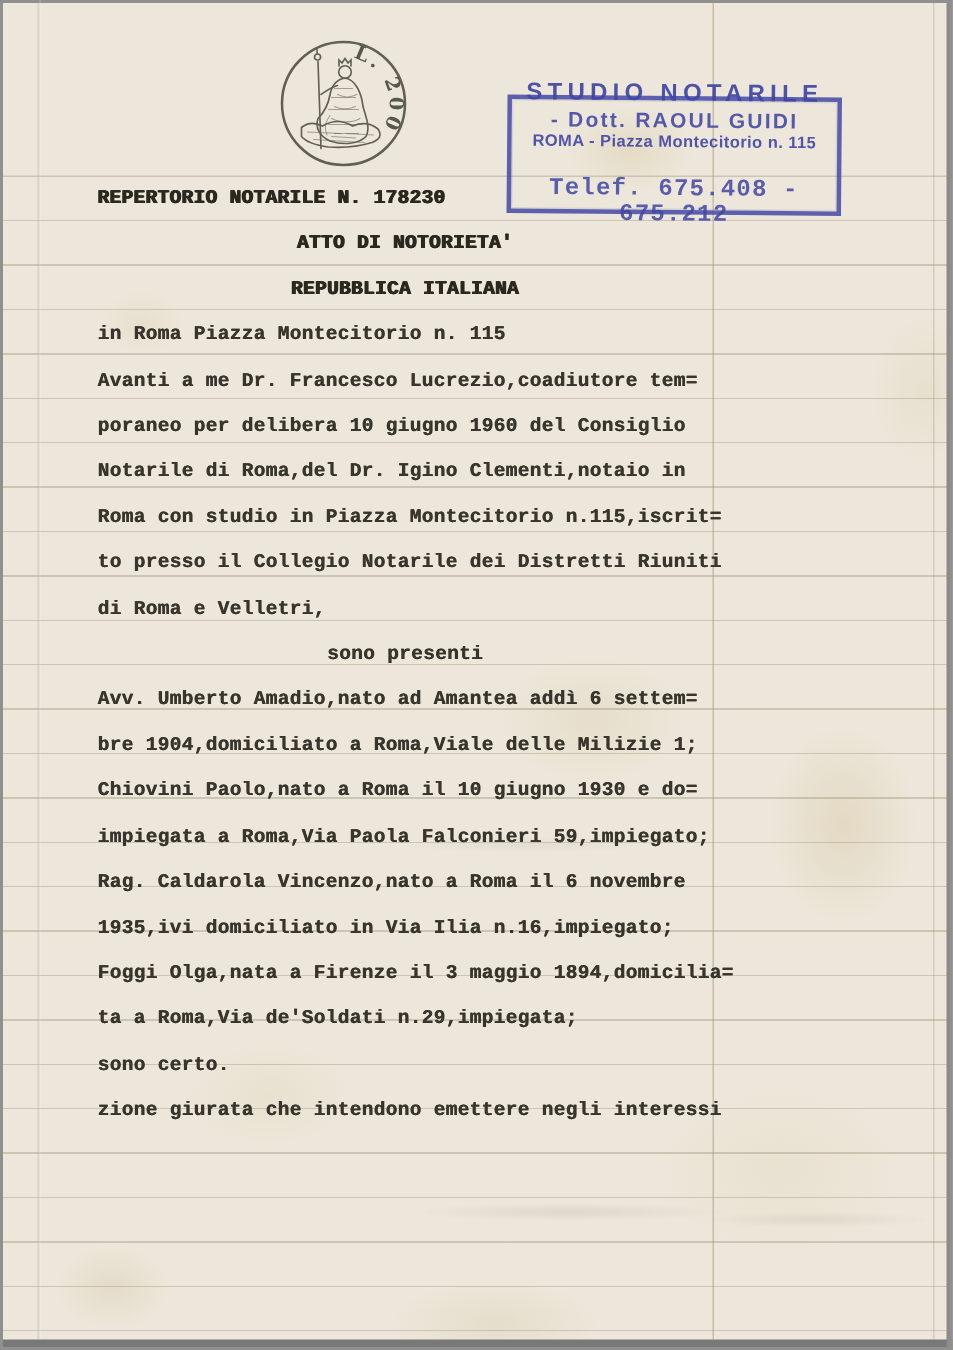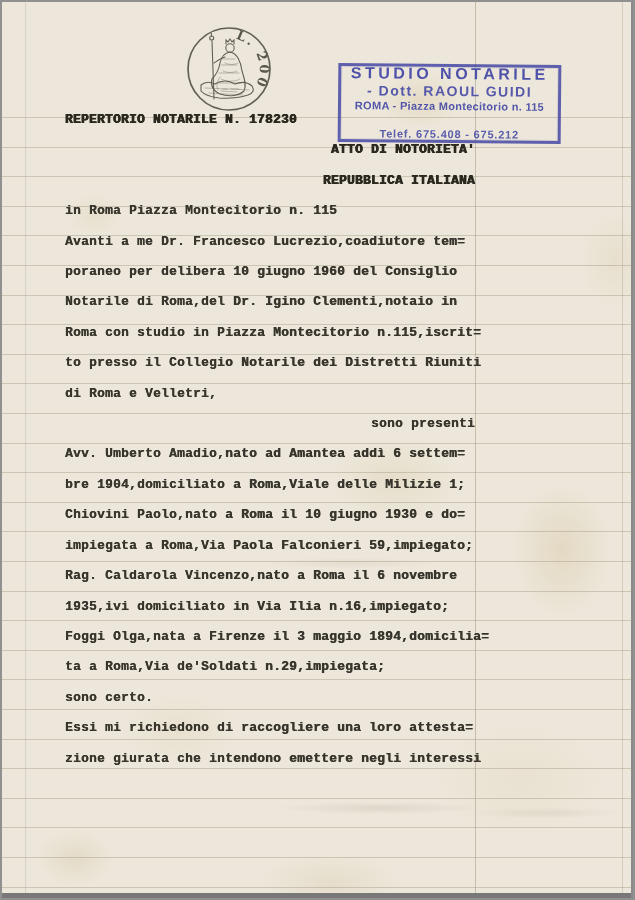--- a/index.html
+++ b/index.html
@@ -41,28 +41,28 @@
     letter-spacing:2.5px; fill:#4c4b40; }
 
   .stamp { position:absolute; left:338px; top:64px; width:217px; height:73px;
     border:3px solid rgba(63,66,162,0.82); transform:rotate(0.5deg);
     display:flex; flex-direction:column; justify-content:center; align-items:center;
     color:#4145a5; text-align:center; line-height:1.06;
     box-shadow: inset 0 0 0 1px rgba(63,66,162,0.12); }
   .stamp-l1 { font-size:16px; font-weight:bold; letter-spacing:3.5px; opacity:0.92; }
   .stamp-l2 { font-size:14px; font-weight:bold; letter-spacing:1.5px; opacity:0.88; margin-top:1px; }
   .stamp-l3 { font-size:11px; font-weight:bold; letter-spacing:0.3px; opacity:0.9; margin-top:2px; }
-  .stamp-l4 { font-size:11px; font-weight:bold; letter-spacing:0.8px; opacity:0.85; margin-top:17px; }
+  .stamp-l4 { font-size:16px; font-weight:bold; letter-spacing:0.8px; opacity:0.85; margin-top:17px;font-family:Liberation Mono, monospace; }
 
-  .doc { position:absolute; left:65px; top:105px; width:410px;
+  .doc { position:absolute; left:65px; top:117px; width:410px;
     font-family:"Liberation Mono","DejaVu Sans Mono", monospace;
     font-size:13px; font-weight:700; color:#38352d; letter-spacing:0.2px; }
   .tl { height:30.42px; line-height:30.42px; white-space:pre;
     text-shadow:0.35px 0 currentColor; }
-  .tl.c { text-align:right; }
+  .tl.c { text-align:center; }
   .tl.strong { color:#2a281f; text-shadow:0.5px 0 currentColor, -0.3px 0 currentColor; }
 </style>
 </head>
 <body>
 
 <div class="paper">
   <div class="rules"></div>
   <div class="vline v1"></div>
   <div class="vline v2"></div>
   <div class="crease"></div>
@@ -112,16 +112,15 @@
     <div class="tl c">sono presenti</div>
     <div class="tl">Avv. Umberto Amadio,nato ad Amantea addì 6 settem=</div>
     <div class="tl">bre 1904,domiciliato a Roma,Viale delle Milizie 1;</div>
     <div class="tl">Chiovini Paolo,nato a Roma il 10 giugno 1930 e do=</div>
     <div class="tl">impiegata a Roma,Via Paola Falconieri 59,impiegato;</div>
     <div class="tl">Rag. Caldarola Vincenzo,nato a Roma il 6 novembre</div>
     <div class="tl">1935,ivi domiciliato in Via Ilia n.16,impiegato;</div>
     <div class="tl">Foggi Olga,nata a Firenze il 3 maggio 1894,domicilia=</div>
     <div class="tl">ta a Roma,Via de'Soldati n.29,impiegata;</div>
     <div class="tl">sono certo.</div>
-    <div class="tl">Essi mi richiedono di raccogliere una loro attesta=</div>
     <div class="tl">zione giurata che intendono emettere negli interessi</div>
   </div>
 </div>
 
 </body></html>

